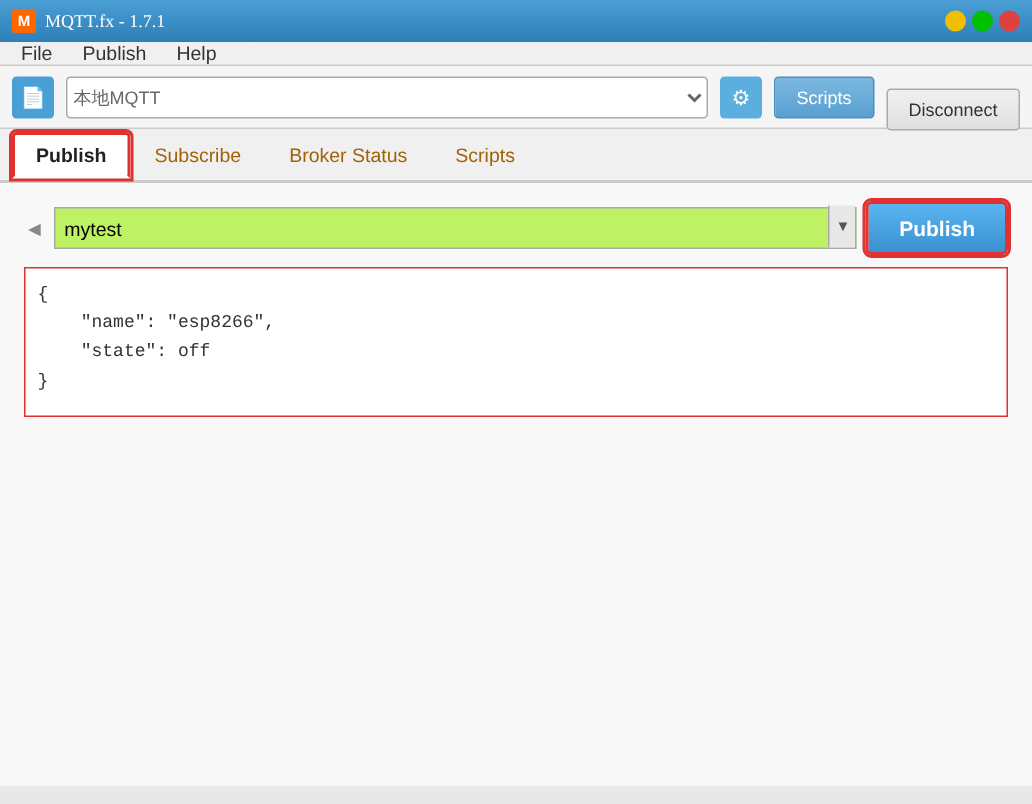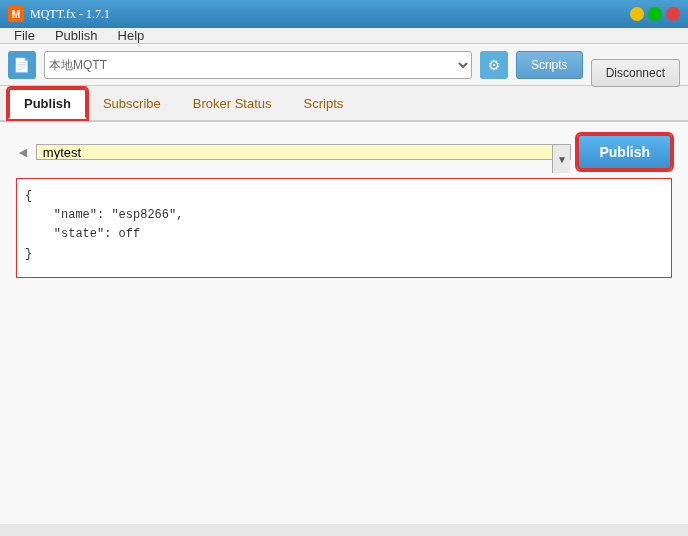--- a/index.html
+++ b/index.html
@@ -180,24 +180,24 @@
     }
     .nav-arrow {
       color: #888;
       font-size: 14px;
       cursor: pointer;
     }
     .topic-input-wrapper {
       flex: 1;
       position: relative;
       border: 1px solid #aaa;
-      background: #fef9c3;
-      height: 16px;
-      display: flex;
-      align-items: flex-start;
+      background: #bef264;
+      height: 28px;
+      display: flex;
+      align-items: flex-end;
     }
     .topic-input {
       flex: 1;
       border: none;
       outline: none;
       padding: 0 6px;
       font-size: 13px;
       background: transparent;
       height: 100%;
     }

